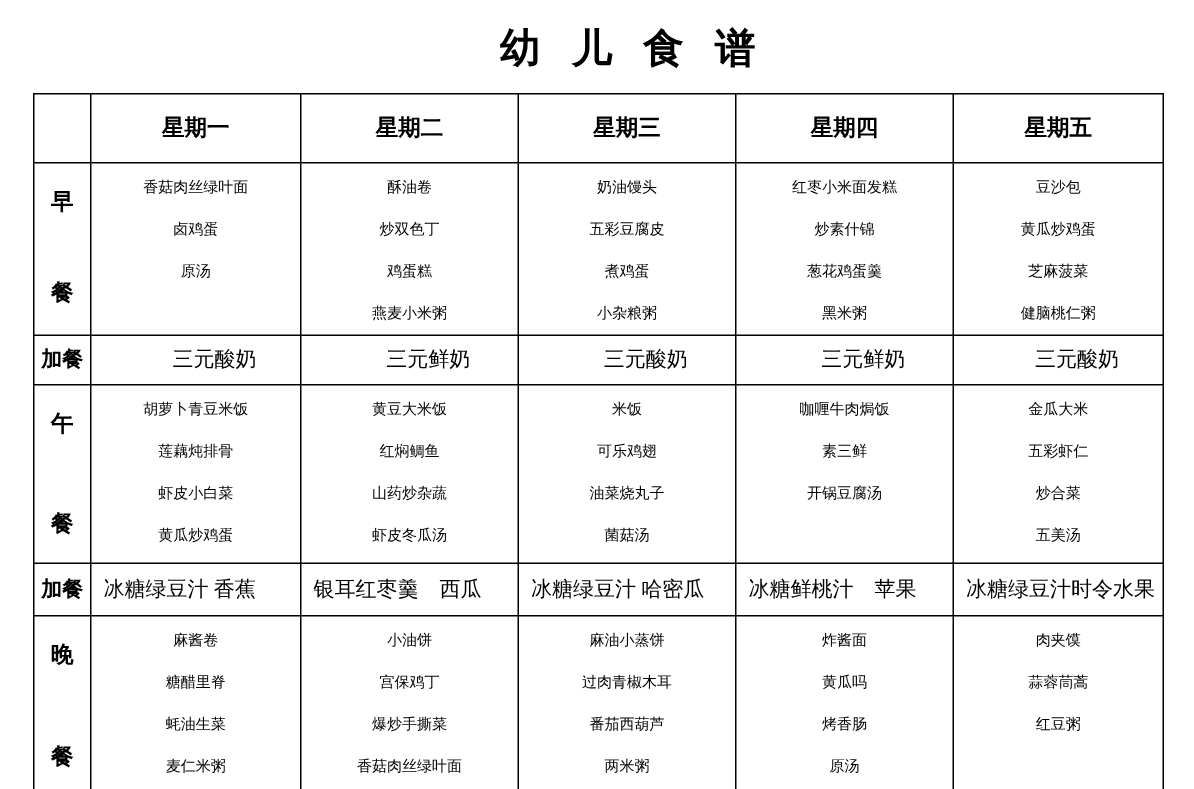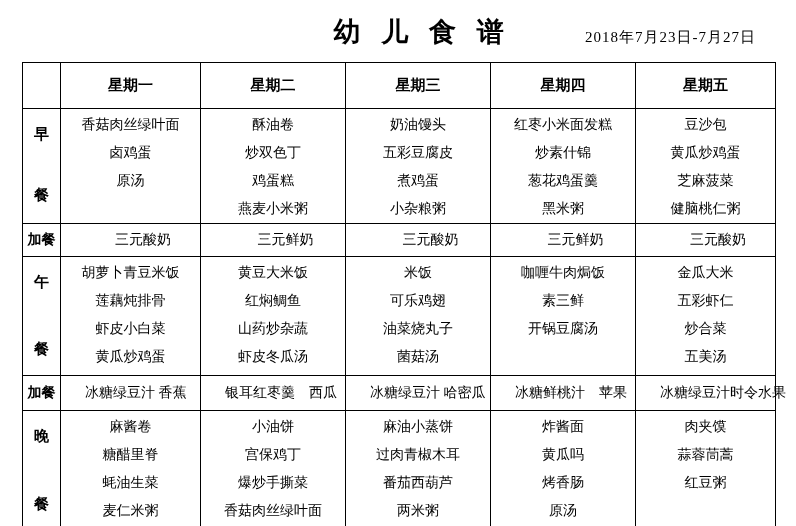--- a/index.html
+++ b/index.html
@@ -14,36 +14,35 @@
   .menu th{font-size:15px;font-weight:bold;text-align:center;vertical-align:middle;}
   tr.r-head{height:46px;}
   tr.r-breakfast{height:112px;}
   tr.r-snack{height:33px;}
   tr.r-lunch{height:118px;}
   tr.r-snack2{height:35px;}
   tr.r-dinner{height:119px;}
   td.mealcell{vertical-align:top;}
   .mealbox{padding-top:2px;}
   .dish{height:28px;display:flex;align-items:center;justify-content:center;
-        font-size:14px;white-space:nowrap;}
+        font-size:10px;white-space:nowrap;}
   td.labelcell{vertical-align:top;text-align:center;}
   .vlabel{display:flex;flex-direction:column;align-items:center;justify-content:space-between;
           box-sizing:border-box;padding:16px 0;font-size:15px;font-weight:bold;}
   .h112{height:112px;}.h118{height:118px;}.h119{height:119px;}
   td.snaklabel{vertical-align:middle;text-align:center;font-size:14px;font-weight:bold;margin-top:21px;}
   td.snack{vertical-align:middle;text-align:center;font-size:14px;padding-left:25px;}
-  td.snack2{vertical-align:middle;text-align:left;padding-left:24px;font-size:14px;white-space:pre;}
+  td.snack2{vertical-align:middle;text-align:left;padding-left:8px;font-size:14px;white-space:pre;}
 </style>
 </head>
 <body>
 
 <div class="page">
   <div class="hdr">
     <div class="title">幼 儿 食 谱</div>
-    <div class="daterange">2018年7月23日-7月27日</div>
   </div>
 
   <table class="menu">
     <colgroup>
       <col style="width:38px">
         <col style="width:140px">
         <col style="width:145px">
       <col style="width:145px">
         <col style="width:145px">
         <col style="width:140px">

